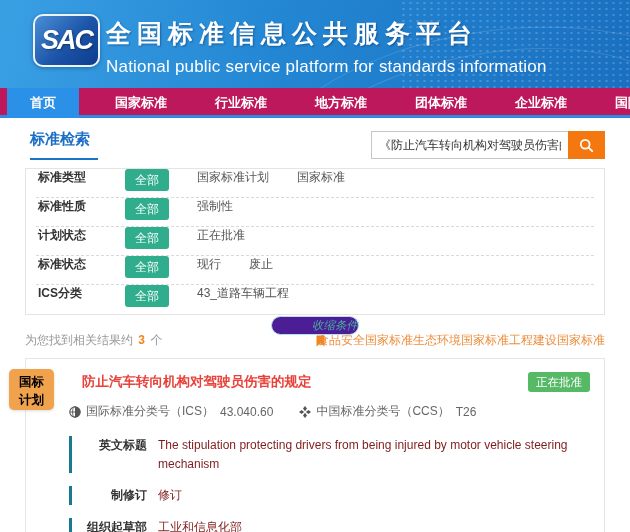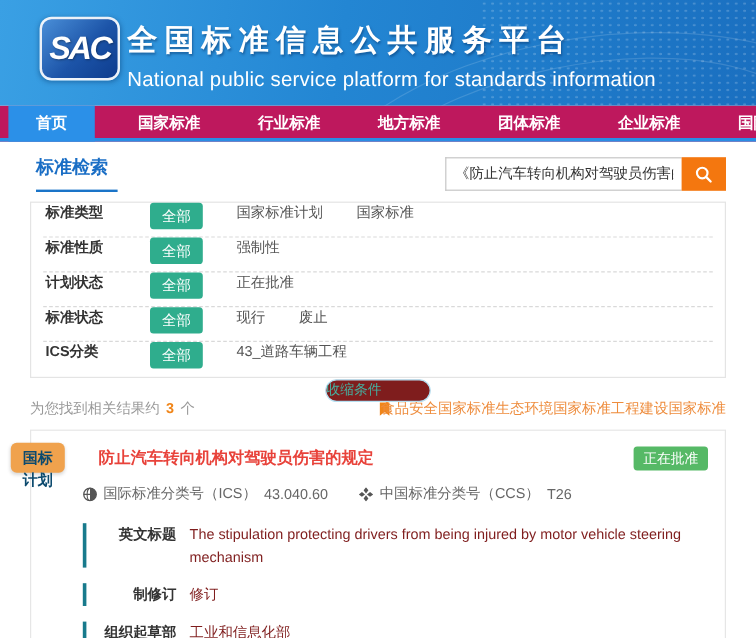--- a/index.html
+++ b/index.html
@@ -81,42 +81,42 @@
   .filter-label { width:62px; font-size:12px; font-weight:bold; color:#333; margin-left:2px; white-space:nowrap; }
   .opt { font-size:12px; color:#555; margin-left:28px; cursor:pointer; white-space:nowrap; }
   .opt.active {
     background:#2fad8d; color:#fff; border-radius:3px; padding:2.5px 10px;
     margin-left:25px;
   }
   
   .collapse-pill-wrap { text-align:center; height:10px; }
   .collapse-pill {
     position:relative; z-index:2; display:inline-block; margin-top:-9px;
-    width:88px; height:19px; line-height:17px; background:#7f1d1d;
+    width:88px; height:19px; line-height:17px; background:#4c1d95;
     border:1px solid #b5e0f2; border-radius:10px;
-    color:#45b0a0; font-size:11.5px; cursor:pointer; text-align:left;
+    color:#45b0a0; font-size:11.5px; cursor:pointer; text-align:right;font-style:italic;
   }
   
   .meta-row {
     display:flex; justify-content:space-between; align-items:center;
     margin:7px 25px 0 25px; font-size:12px;
   }
   .result-count { color:#999; }
   .result-count b { color:#f08519; font-weight:bold; padding:0 2px; }
   .quick-links { display:flex; align-items:center; }
   .quick-link { color:#ee8c3c; cursor:pointer; font-size:12px; }
   .bookmark { margin-right:-8px; display:flex; align-items:center; }
   
   .card {
     position:relative; margin:9px 25px 0 25px; border:1px solid #e6e6e6;
     padding:13px 14px 10px 43px; height:200px;
   }
   .type-badge {
-    position:absolute; left:-17px; top:10px; width:45px; height:25px;
-    background:#f0a24d; border-radius:5px; color:#0c4a6e; text-align:center;
+    position:absolute; left:-17px; top:10px; width:45px; height:41px;
+    background:#f0a24d; border-radius:5px; color:#000000; text-align:center;
     font-size:12.5px; font-weight:bold; line-height:1.45; padding-top:4px;
     box-shadow:0 1px 3px rgba(0,0,0,.15);
   }
   .card-title-row { display:flex; align-items:center; }
   .std-number { color:#1a74c8; font-size:13.5px; font-weight:bold; cursor:pointer; }
   .std-title { color:#e8423a; font-size:13.5px; font-weight:bold; margin-left:13px; cursor:pointer; }
   .status-badge {
     margin-left:auto; background:#56b966; color:#fff; font-size:11.5px;
     padding:2.5px 8px; border-radius:3px; white-space:nowrap;
   }

